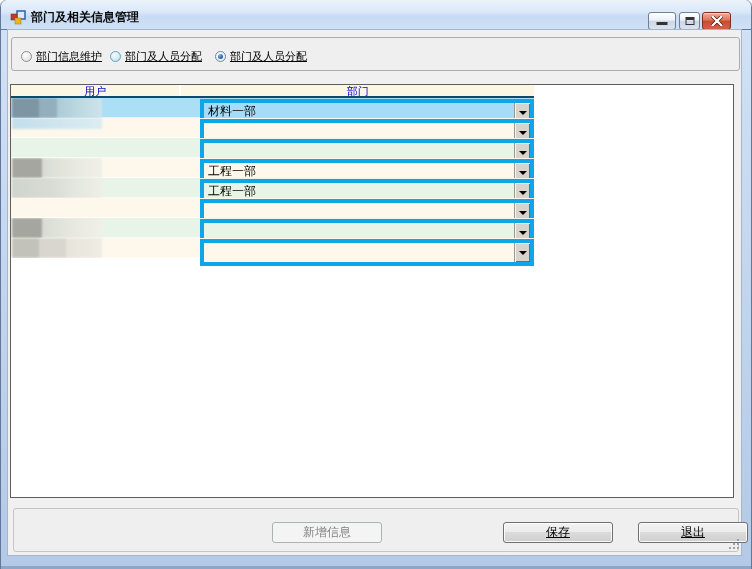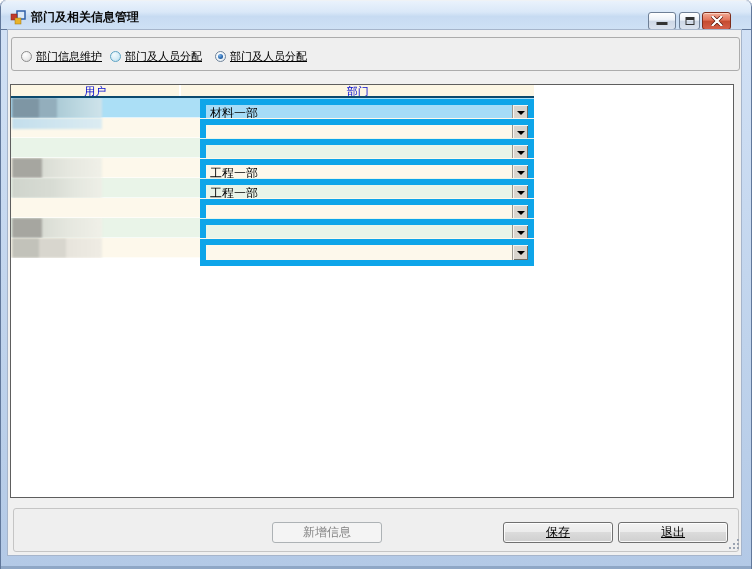--- a/index.html
+++ b/index.html
@@ -51,21 +51,21 @@
   .gh-user { width:189px; border-right:2px solid #FFFFFF; }
   .gh-dept { width:392px; }
   .grid-row { display:flex; width:523px; height:20px; }
   .cell-user { width:189px; position:relative; overflow:hidden; box-shadow: inset 0 -1px rgba(255,255,255,.65); }
   .cell-dept { width:334px; position:relative; }
   .tone-cream .cell-user, .tone-cream .cell-dept, .tone-cream .combo { background:#FDF8EB; }
   .tone-mint  .cell-user, .tone-mint  .cell-dept, .tone-mint  .combo { background:#E9F4E8; }
   .tone-blue  .cell-user, .tone-blue  .cell-dept { background:#ABDFF6; }
   .tone-blue  .combo { background:#A5DCF7; }
 
-  .combo { position:absolute; left:0; right:0; top:1px; height:27px; border:6px solid #0ea5e9; }
+  .combo { position:absolute; left:0; right:0; top:1px; height:27px; border:4px solid #0ea5e9; }
   .combo-text { position:absolute; left:4px; top:1px; font-size:12px; line-height:14px; color:#000; white-space:nowrap; }
   .combo-btn { position:absolute; right:0; top:0; width:16px; height:100%;
     background:#D8D4CD; border-left:1px solid #9B988F;
     box-shadow: inset 1px 1px 0 #F6F4F0, inset -1px -1px 0 #6F6C63;
     display:flex; align-items:center; justify-content:center; }
   .combo-arrow { width:0; height:0; border-left:4px solid transparent; border-right:4px solid transparent; border-top:4px solid #000; margin-top:1px; }
 
   
   .redact { position:absolute; left:1px; top:0; height:100%; width:90px; filter:blur(1.3px); }
   .redact-steel     { background:linear-gradient(90deg,#7E96A4 0%,#7E96A4 30%,#93AEBC 30%,#93AEBC 50%,#ACCBD6 50%,#BFDAE3 78%,#CfE3EA 100%); }
@@ -75,21 +75,21 @@
   .redact-gray-mixed{ background:linear-gradient(90deg,#C2C2BA 0%,#C2C2BA 30%,#D8D6CE 30%,#D8D6CE 60%,#E7E4DC 60%,#EFEce4 100%); }
 
   
   .footer-panel { position:absolute; left:13px; top:508px; width:726px; height:44px; background:#EFEFEF; border:1px solid #C5C5C5; border-radius:3px; }
   .btn { position:absolute; top:13px; width:110px; height:21px; border-radius:3px; font-size:12px; font-family:"Liberation Sans", sans-serif;
          display:flex; align-items:center; justify-content:center; line-height:19px; }
   .btn.enabled { border:1px solid #707070; color:#000;
     background:linear-gradient(180deg,#F3F3F3 0%,#EBEBEB 49%,#DBDBDB 50%,#CFCFCF 100%);
     box-shadow: inset 0 0 0 1px rgba(255,255,255,.85); text-decoration: underline; }
   .btn.disabled { border:1px solid #ADB2B5; color:#838383; background:#F4F4F4; }
-  .btn.b0 { left:258px; } .btn.b1 { left:373px; } .btn.b2 { left:489px; } .btn.b3 { left:604px; }
+  .btn.b0 { left:258px; } .btn.b1 { left:373px; } .btn.b2 { left:489px; } .btn.b3 { left:624px; }
 
   .grip { position:absolute; left:729px; top:539px; width:12px; height:12px; }
   .grip::before { content:""; position:absolute; left:0; top:0; width:2px; height:2px;
     box-shadow: 8px 0 #9AA3B1, 4px 4px #9AA3B1, 8px 4px #9AA3B1, 0 8px #9AA3B1, 4px 8px #9AA3B1, 8px 8px #9AA3B1; }
 </style>
 </head>
 <body>
 
 <div class="window">
 

